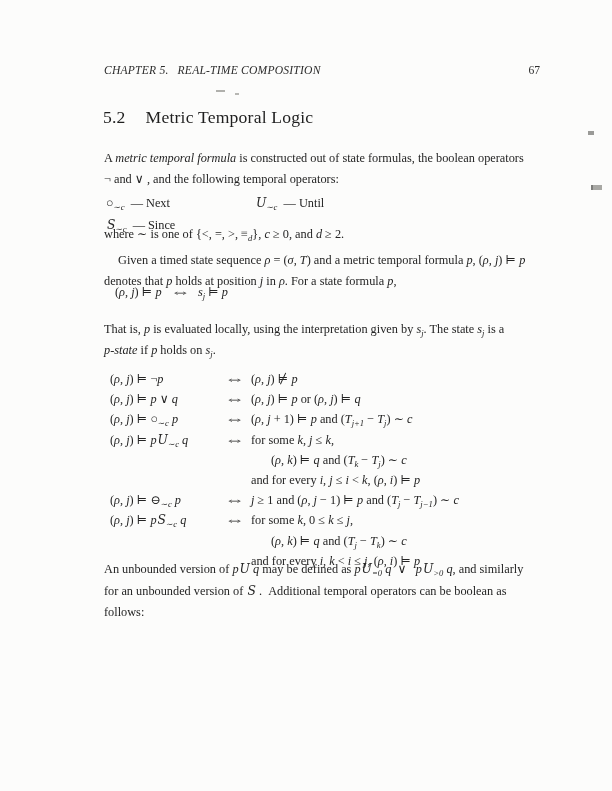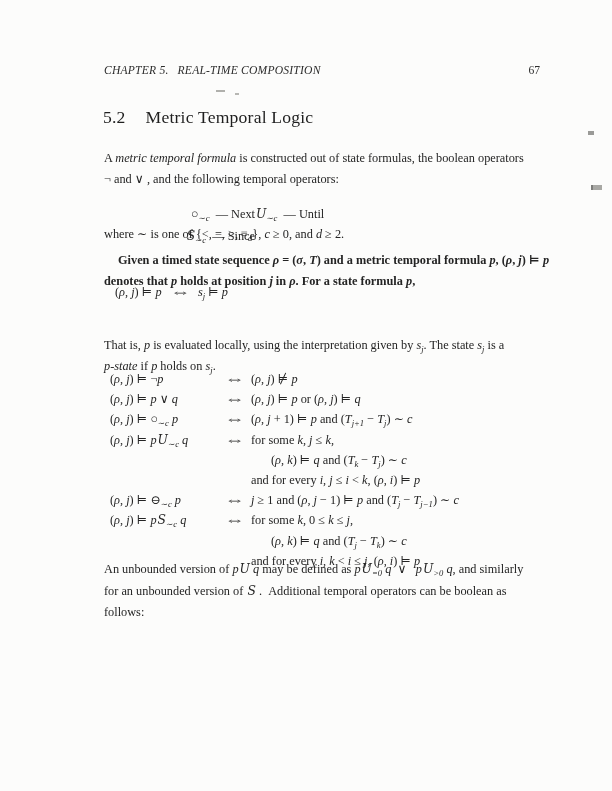--- a/index.html
+++ b/index.html
@@ -30,30 +30,30 @@
   .section {
     left: 103px; top: 107px; margin: 0;
     font-size: 17.6px; font-weight: normal; color:#1f1f1f;
     letter-spacing: .2px; white-space: nowrap;
   }
   .secnum { margin-right: 20px; }
 
   
   .para { width: 442px; line-height: 21px; }
   .p1 { left: 104px; top: 148px; }
-  .p2 { left: 104px; top: 250px; font-weight: bold; }
+  .p2 { left: 104px; top: 250px; }
   .p2 .line:first-child { padding-left: 14px; }
-  .p3 { left: 104px; top: 319px; margin-top: 16px; }
+  .p3 { left: 104px; top: 319px; }
   .p4 { left: 104px; top: 559px; line-height: 21.5px; }
 
   
   .ops {
-    left: 106px; top: 203px;
+    left: 106px; top: 192px;
     display: grid; grid-template-columns: 149px auto;
-    line-height: 22px; white-space: nowrap; text-align: right;
+    line-height: 22px; white-space: nowrap;
   }
   .where { left: 104px; top: 227px; white-space: nowrap; }
 
   
   .display-eq { left: 115px; top: 285px; white-space: nowrap; }
 
   
   .fblock { left: 110px; top: 369px; line-height: 20.2px; }
   .frow { display: grid; grid-template-columns: 108px 33px auto; white-space: nowrap; }
   .fleft  { grid-column: 1; }

